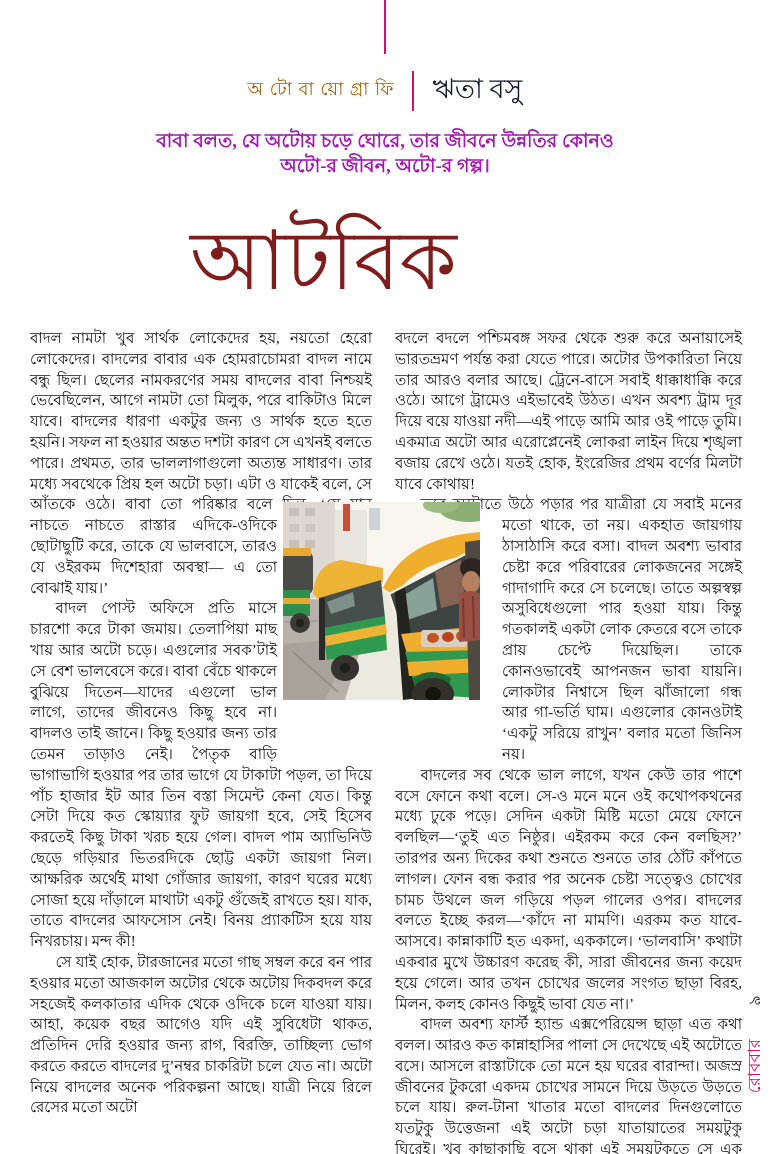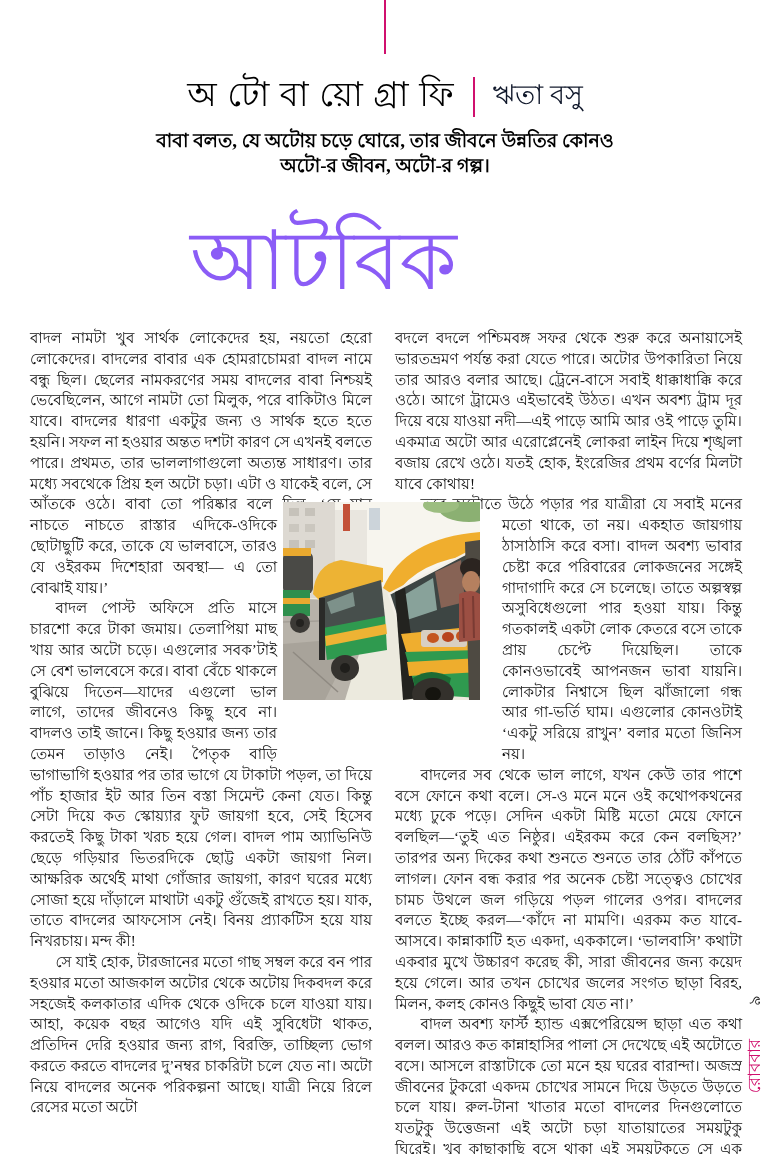--- a/index.html
+++ b/index.html
@@ -5,31 +5,31 @@
   html,body{margin:0;padding:0;background:#ffffff;}
   .page{
     position:relative;width:770px;height:1154px;margin:0 auto;background:#ffffff;
     overflow:hidden;font-family:"Liberation Serif","DejaVu Serif",serif;
   }
   
   .top-rule{position:absolute;left:384px;top:0;width:2px;height:54px;background:#d0106e;}
 
   
   .header{position:absolute;top:68px;left:0;width:770px;display:flex;justify-content:center;align-items:center;gap:18px;}
-  .kicker{font-size:34px;color:#000000;letter-spacing:1px;text-align:right;}
+  .kicker{font-size:18px;color:#a16207;letter-spacing:1px;text-align:right;}
   .header-divider{width:2px;height:40px;background:#d0106e;}
   .author{font-size:27px;color:#0f172a;}
 
   
   .standfirst{position:absolute;top:128px;left:60px;width:650px;text-align:center;
-    font-weight:bold;font-size:19px;line-height:25px;color:#000000;}
+    font-weight:bold;font-size:19px;line-height:25px;color:#a21caf;}
 
   
   .headline{position:absolute;top:212px;left:0;width:647px;text-align:center;
-    font-size:82px;line-height:100px;color:#8b5cf6;font-weight:normal;margin:0;}
+    font-size:82px;line-height:100px;color:#7f1d1d;font-weight:normal;margin:0;}
 
   
   .body{position:absolute;top:328px;left:30px;width:712px;display:flex;gap:23px;}
   .col{color:#111;}
   .col-left{width:342px;}
   .col-right{width:347px;}
   .col p{margin:0;font-size:15px;line-height:20.8px;text-align:justify;}
   .col p.indent{text-indent:1.7em;}
   .spacer-left{float:right;width:88px;height:232px;margin-left:7px;}
   .spacer-right{float:left;width:98px;height:238px;margin-right:9px;}

